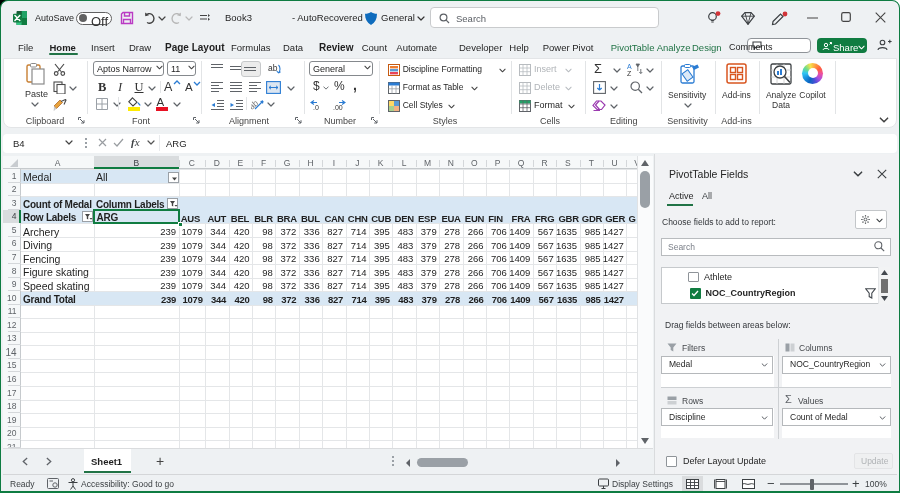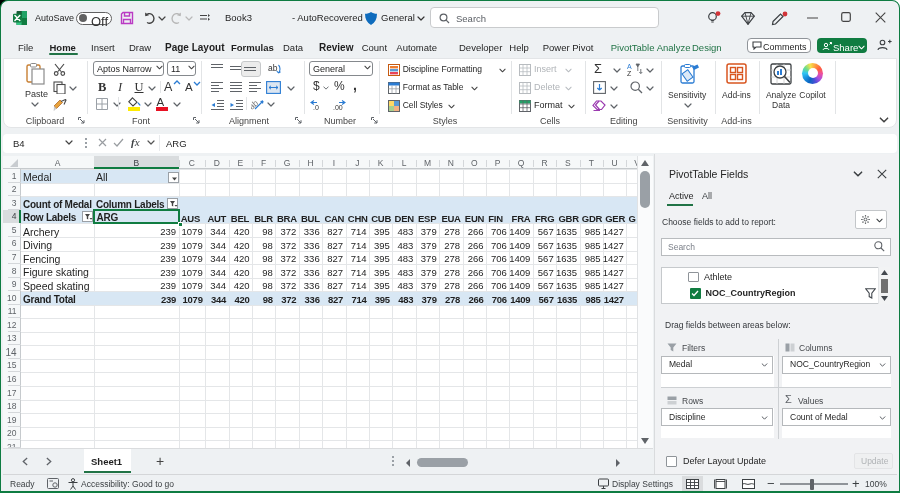--- a/index.html
+++ b/index.html
@@ -85,36 +85,36 @@
       <svg class="ab" style="left:874px;top:11px" width="11" height="11" viewBox="0 0 11 11">
         <path d="M0.7 0.7 L10.3 10.3 M10.3 0.7 L0.7 10.3" stroke="#444" stroke-width="1.1"></path>
       </svg>
     </div>
 <div class="ab" style="left:0;top:0;width:897px;height:24px">
       <div class="ab" style="left:17px;top:41px;font-size:9.5px;color:#1f1f1f;font-weight:normal">File</div>
       <div class="ab" style="left:48.5px;top:41px;font-size:9.5px;color:#1f1f1f;font-weight:bold">Home</div>
       <div class="ab" style="left:90px;top:41px;font-size:9.5px;color:#1f1f1f;font-weight:normal">Insert</div>
       <div class="ab" style="left:128px;top:41px;font-size:9.5px;color:#1f1f1f;font-weight:normal">Draw</div>
       <div class="ab" style="left:164px;top:41px;font-size:10px;color:#1f1f1f;font-weight:bold">Page Layout</div>
-      <div class="ab" style="left:230px;top:41px;font-size:9.5px;color:#1f1f1f;font-weight:bold">Formulas</div>
+      <div class="ab" style="left:230px;top:41px;font-size:9.5px;color:#1f1f1f;font-weight:normal">Formulas</div>
       <div class="ab" style="left:282px;top:41px;font-size:9.5px;color:#1f1f1f;font-weight:normal">Data</div>
       <div class="ab" style="left:318px;top:41px;font-size:10px;color:#1f1f1f;font-weight:bold">Review</div>
       <div class="ab" style="left:360.7px;top:41px;font-size:9.5px;color:#1f1f1f;font-weight:normal">Count</div>
       <div class="ab" style="left:395.3px;top:41px;font-size:9.5px;color:#1f1f1f;font-weight:normal">Automate</div>
       <div class="ab" style="left:458px;top:41px;font-size:9.5px;color:#1f1f1f;font-weight:normal">Developer</div>
       <div class="ab" style="left:508.3px;top:41px;font-size:9.5px;color:#1f1f1f;font-weight:normal">Help</div>
       <div class="ab" style="left:541.7px;top:41px;font-size:9.5px;color:#1f1f1f;font-weight:normal">Power Pivot</div>
       <div class="ab" style="left:609.7px;top:41px;font-size:9.5px;color:#217346;font-weight:normal">PivotTable Analyze</div>
       <div class="ab" style="left:691px;top:41px;font-size:9.5px;color:#217346;font-weight:normal">Design</div>
       <div class="ab" style="left:47.5px;top:51.5px;width:29px;height:2.5px;background:#217346;border-radius:2px"></div>
       <div class="ab" style="left:746px;top:36.5px;width:64px;height:15.5px;border:1px solid #8f9499;border-radius:4px;background:#fff"></div>
       <svg class="ab" style="left:751px;top:40px" width="10" height="9" viewBox="0 0 10 9">
 <path d="M1 1 H9 V6 H4 L2 8 V6 H1 Z" fill="none" stroke="#3c4043" stroke-width="1.1"></path>
       </svg>
-      <div class="ab" style="left:762px;top:40.5px;font-size:9px;color:#1f1f1f">Comments</div>
+      <div class="ab" style="left:728px;top:40.5px;font-size:9px;color:#1f1f1f">Comments</div>
       <div class="ab" style="left:816px;top:36.5px;width:50px;height:15.5px;border-radius:4px;background:#107C41"></div>
       <svg class="ab" style="left:820.5px;top:39.5px" width="10" height="10" viewBox="0 0 10 10">
 <circle cx="4" cy="4" r="1.7" fill="none" stroke="#fff" stroke-width="1"></circle>
 <path d="M1 9 C1.4 6.8 6.6 6.8 7 9" fill="none" stroke="#fff" stroke-width="1"></path>
 <path d="M7.5 3.5 L9.5 1.5 M9.5 1.5 H7.8 M9.5 1.5 V3.2" stroke="#fff" stroke-width="1"></path>
       </svg>
       <div class="ab" style="left:832px;top:40.5px;font-size:9.5px;color:#fff">Share</div>
       <svg class="ab" style="left:856.5px;top:43.5px" width="7" height="5" viewBox="0 0 8 5">
         <path d="M1 1 L4 4 L7 1" fill="none" stroke="#fff" stroke-width="1.2" stroke-linecap="round" stroke-linejoin="round"></path>
       </svg>

